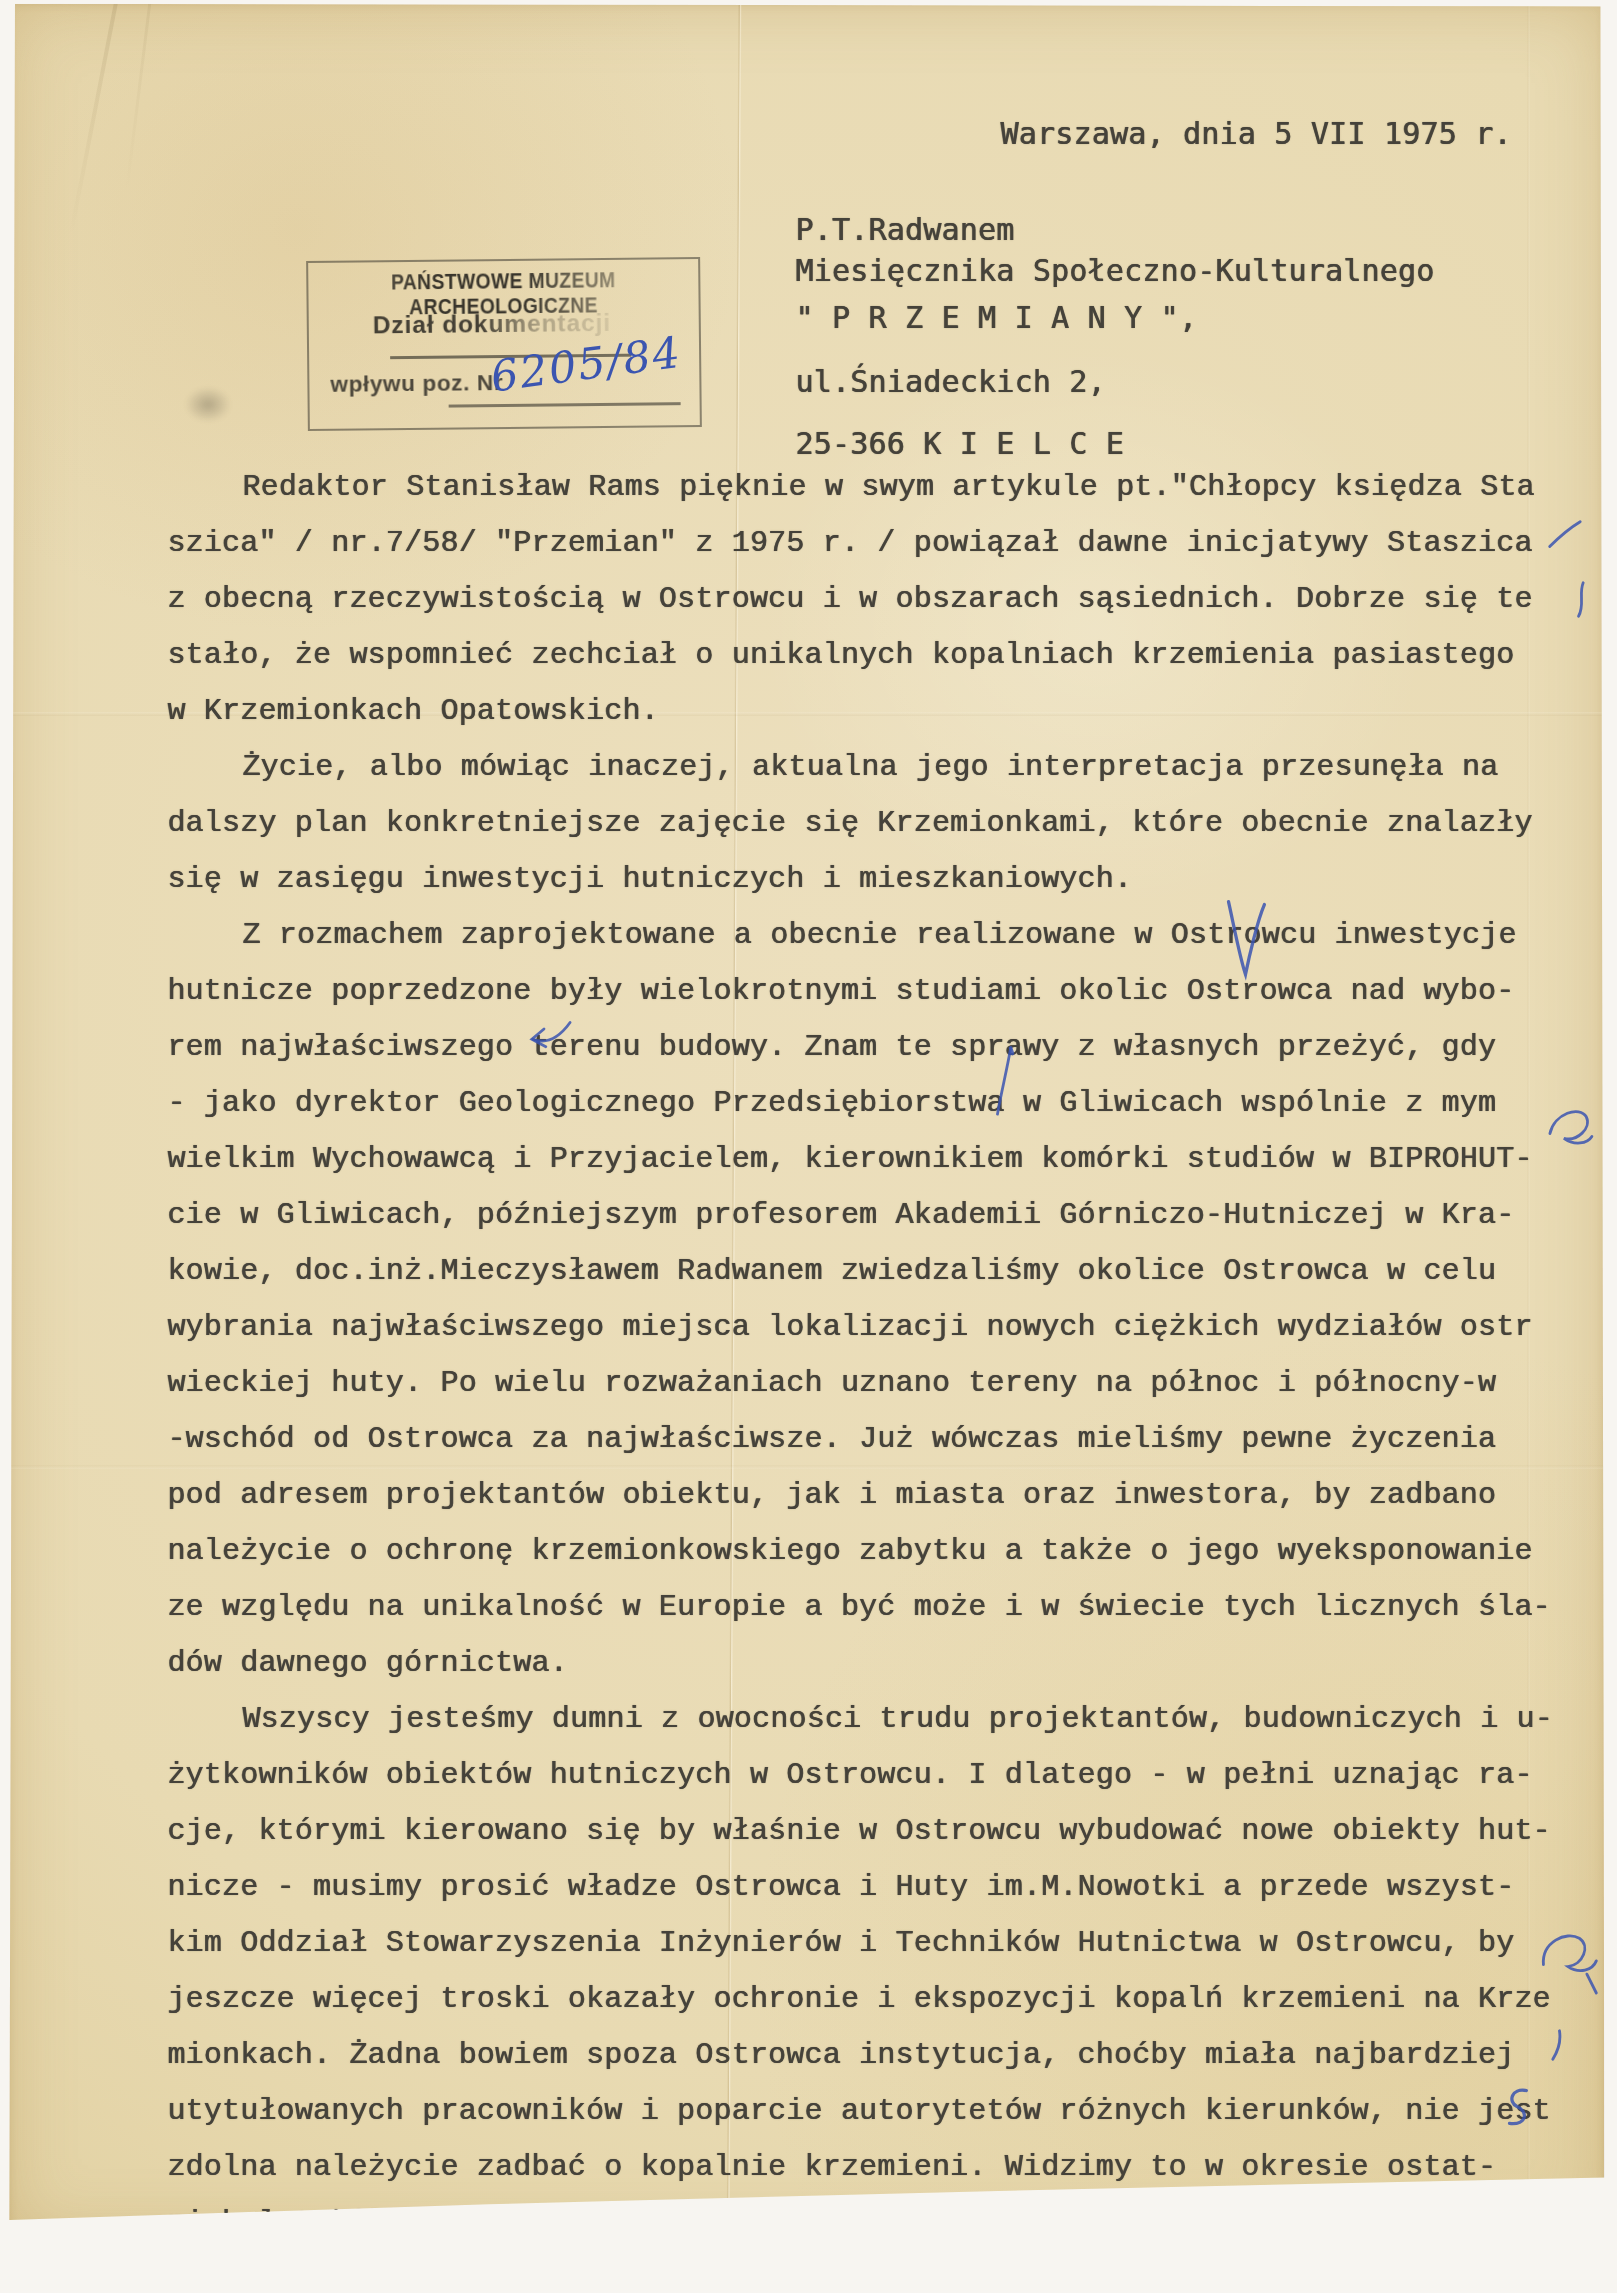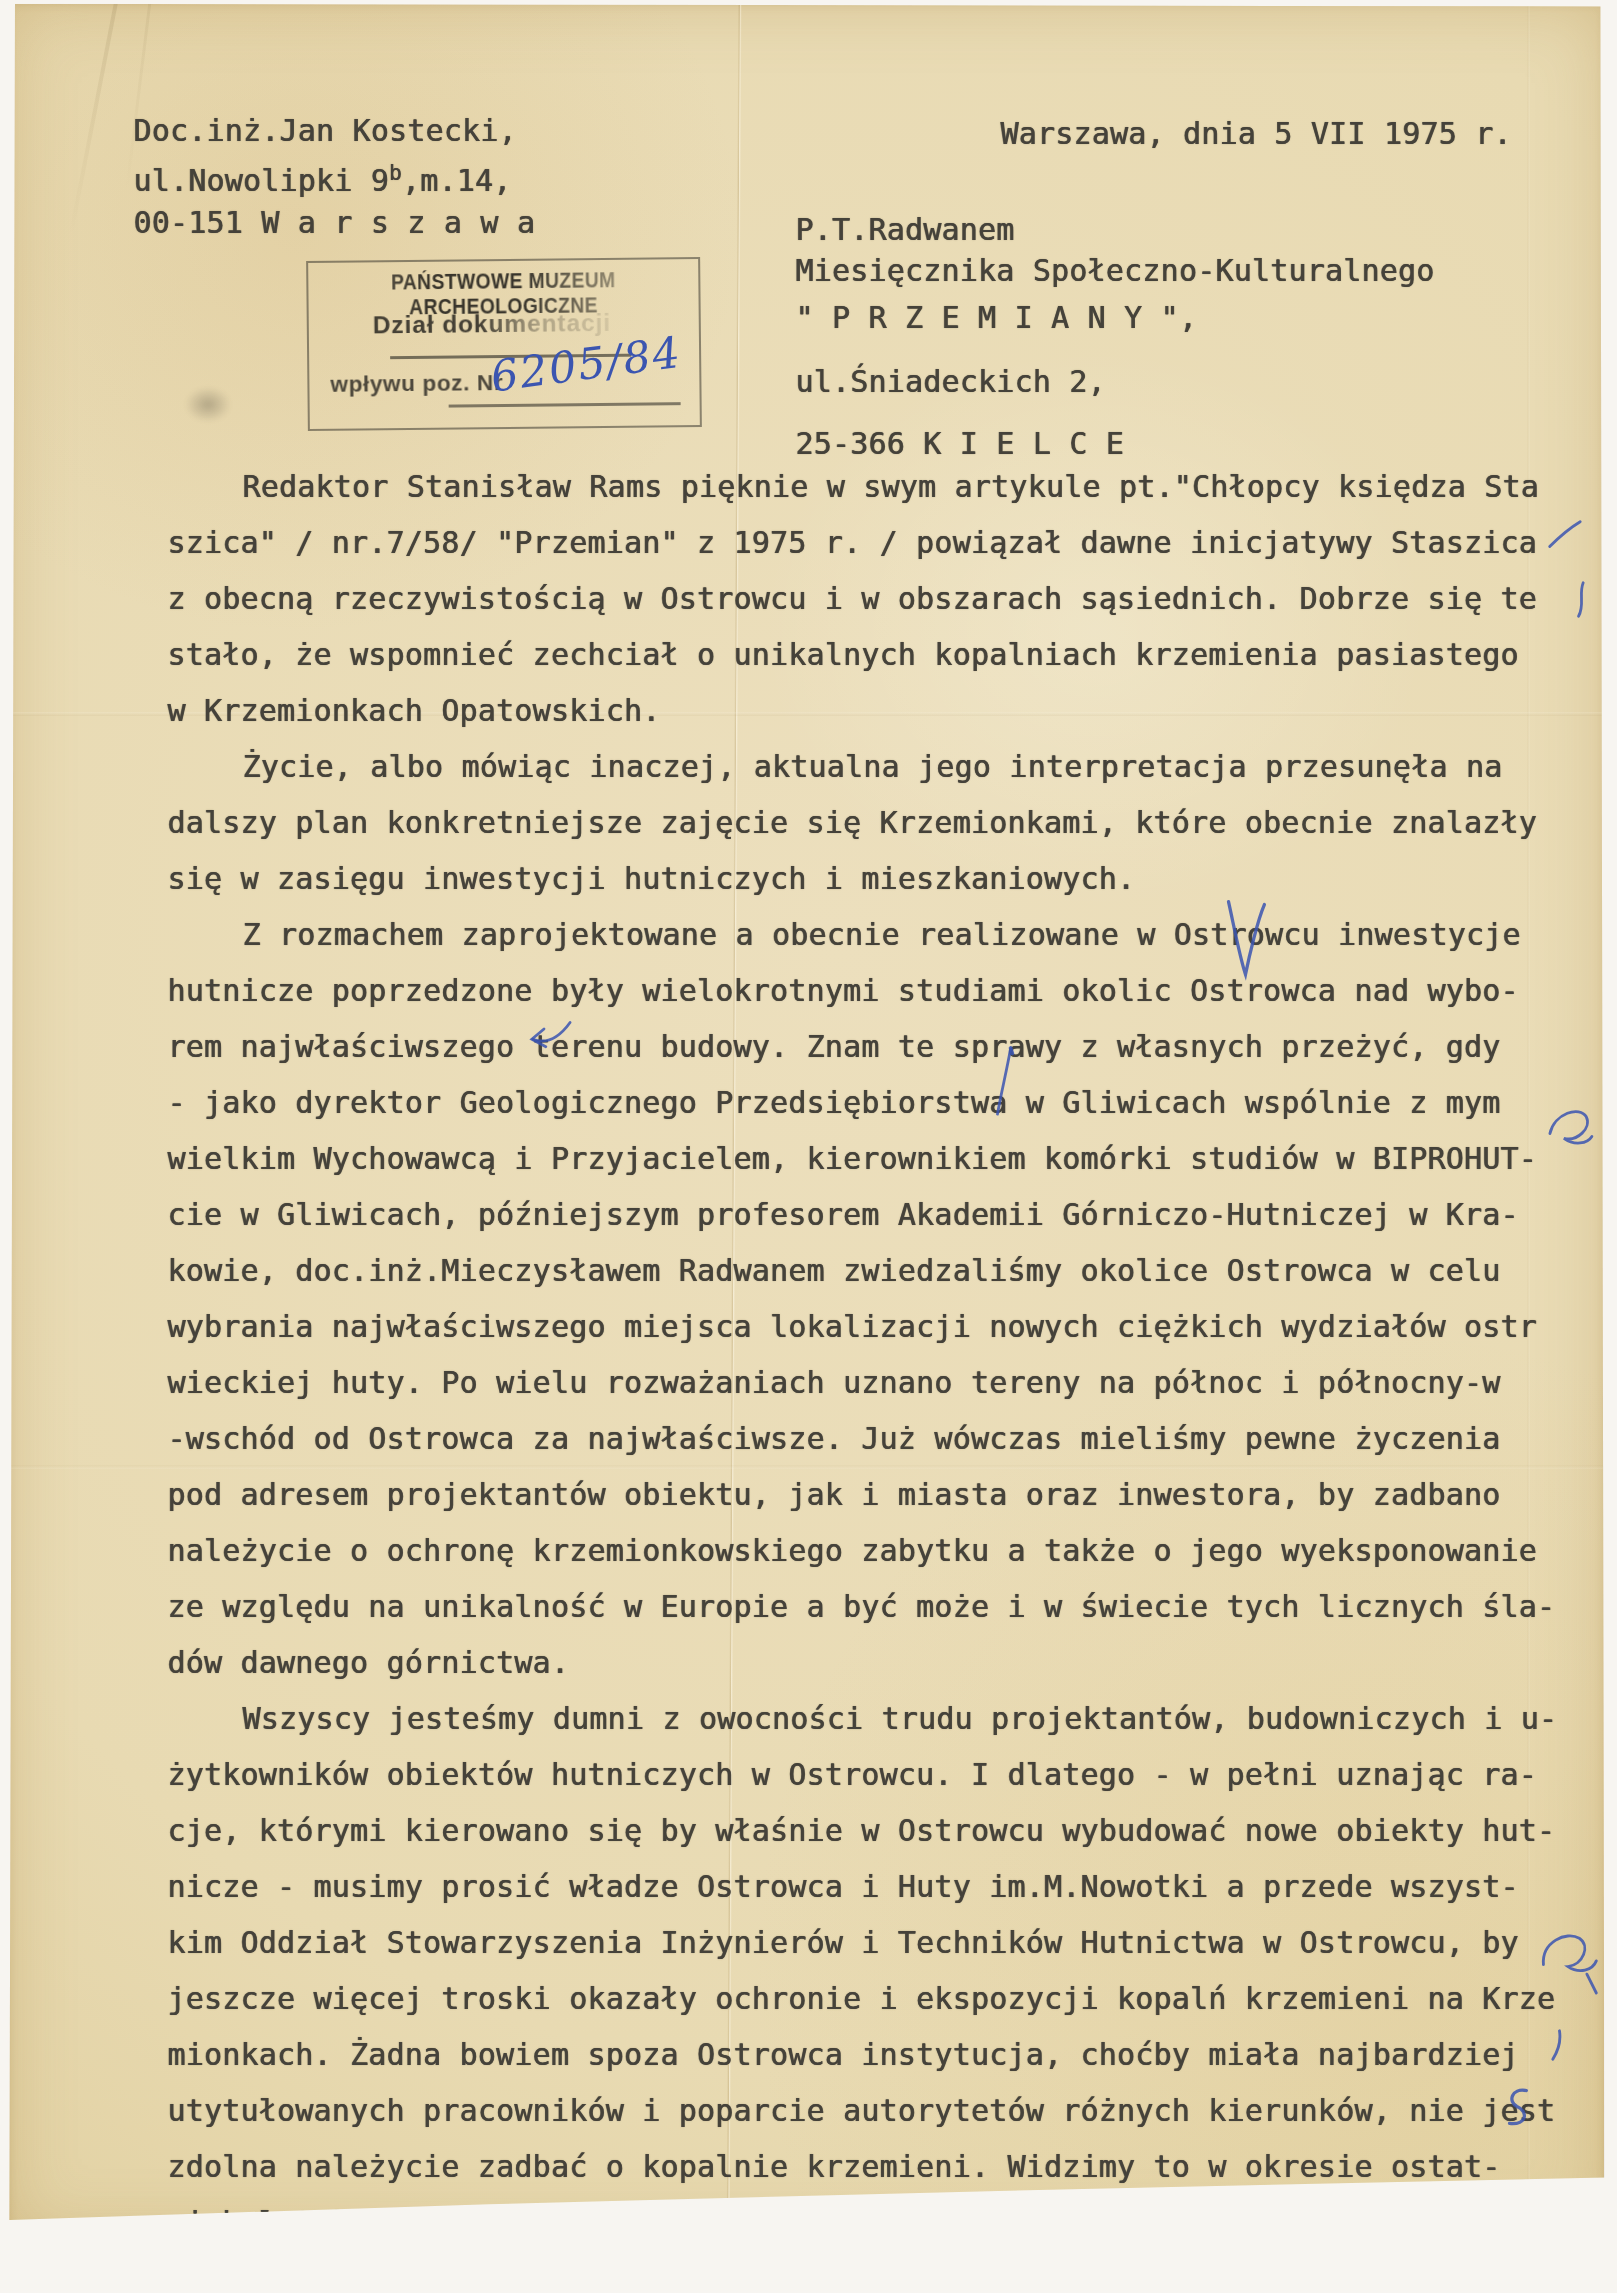--- a/index.html
+++ b/index.html
@@ -29,21 +29,21 @@
   .sender{position:absolute;left:124px;top:106px;font-size:30px;line-height:42px;}
   .sender sup{font-size:21px;}
   .date-line{position:absolute;left:991px;top:112px;font-size:30px;}
   .recipient div{position:absolute;font-size:30px;white-space:pre;}
   .r1{left:786px;top:208px;}
   .r2{left:786px;top:249px;}
   .r3{left:786px;top:296px;}
   .r4{left:786px;top:360px;}
   .r5{left:786px;top:422px;text-decoration-thickness:2.8px;text-underline-offset:6.6px;}
   .body-block{position:absolute;left:158px;top:455px;width:1422px;font-size:30px;line-height:56px;}
-  .para{white-space:pre-line;text-indent:75px;margin:0;}
+  .para{white-space:pre-line;text-indent:75px;margin:0;font-family:Liberation Mono, monospace;}
   
   .stamp{
     position:absolute;left:298px;top:255px;width:390px;height:166px;
     border:2.8px solid rgba(44,42,35,.5);
     transform:rotate(-0.6deg);
   }
   .stamp .s-org{position:absolute;top:11.3px;left:0;width:100%;text-align:center;
     font-family:"Liberation Sans",sans-serif;font-weight:700;font-size:19.3px;letter-spacing:0.4px;
     color:rgba(38,36,30,.9);transform:scaleY(1.12);filter:blur(0.6px);
     -webkit-mask-image:linear-gradient(90deg,rgba(0,0,0,.55),#000 30%,#000 55%,rgba(0,0,0,.45) 80%,rgba(0,0,0,.35));
@@ -89,25 +89,20 @@
 <div class="stage">
   <div class="paper">
 
     <div class="crease cv1"></div>
     <div class="crease cv2"></div>
     <div class="crease ch1"></div>
     <div class="crease ch2"></div>
     <div class="crease cd1"></div>
     <div class="crease cd2"></div>
 
-    <div class="sender typed">
-      <div>Doc.inż.Jan Kostecki,</div>
-      <div><span>ul.Nowolipki 9</span><sup>b</sup><span>,m.14,</span></div>
-      <div>00-151 W a r s z a w a</div>
-    </div>
 
     <div class="date-line typed">Warszawa, dnia 5 VII 1975 r.</div>
 
     <div class="stamp">
       <div class="s-org">PAŃSTWOWE MUZEUM ARCHEOLOGICZNE</div>
       <div class="s-dept">Dział dokumentacji</div>
       <div class="s-rule1"></div>
       <div class="s-label">wpływu poz. Nr</div>
       <div class="handnum">6205/84</div>
       <div class="s-rule2"></div>

